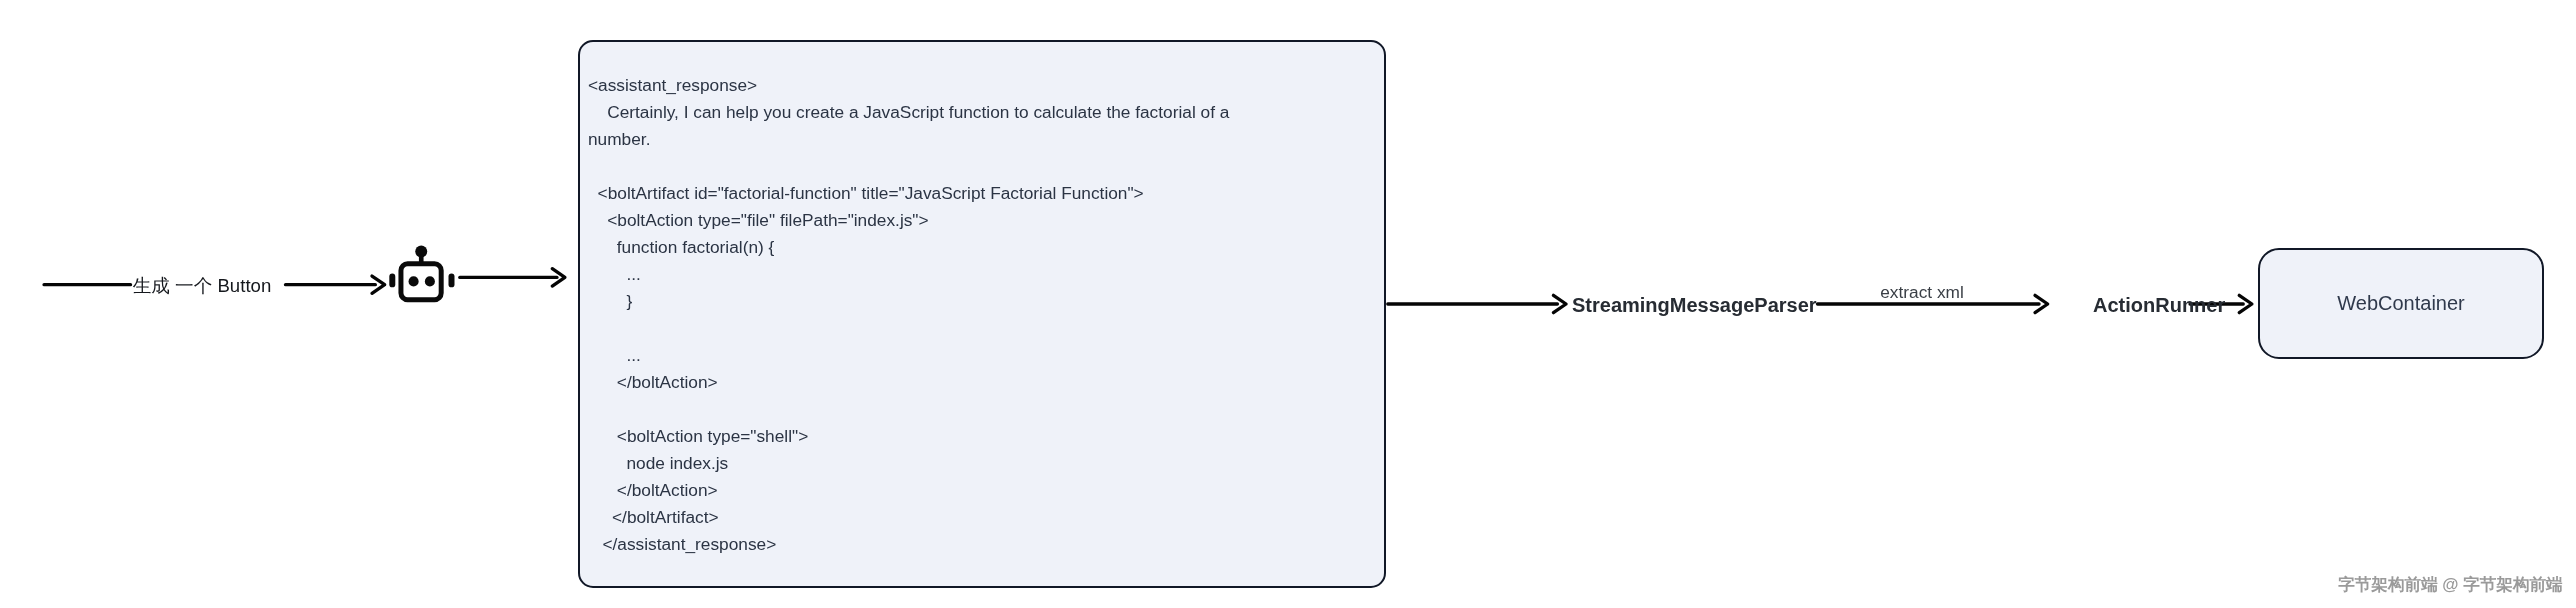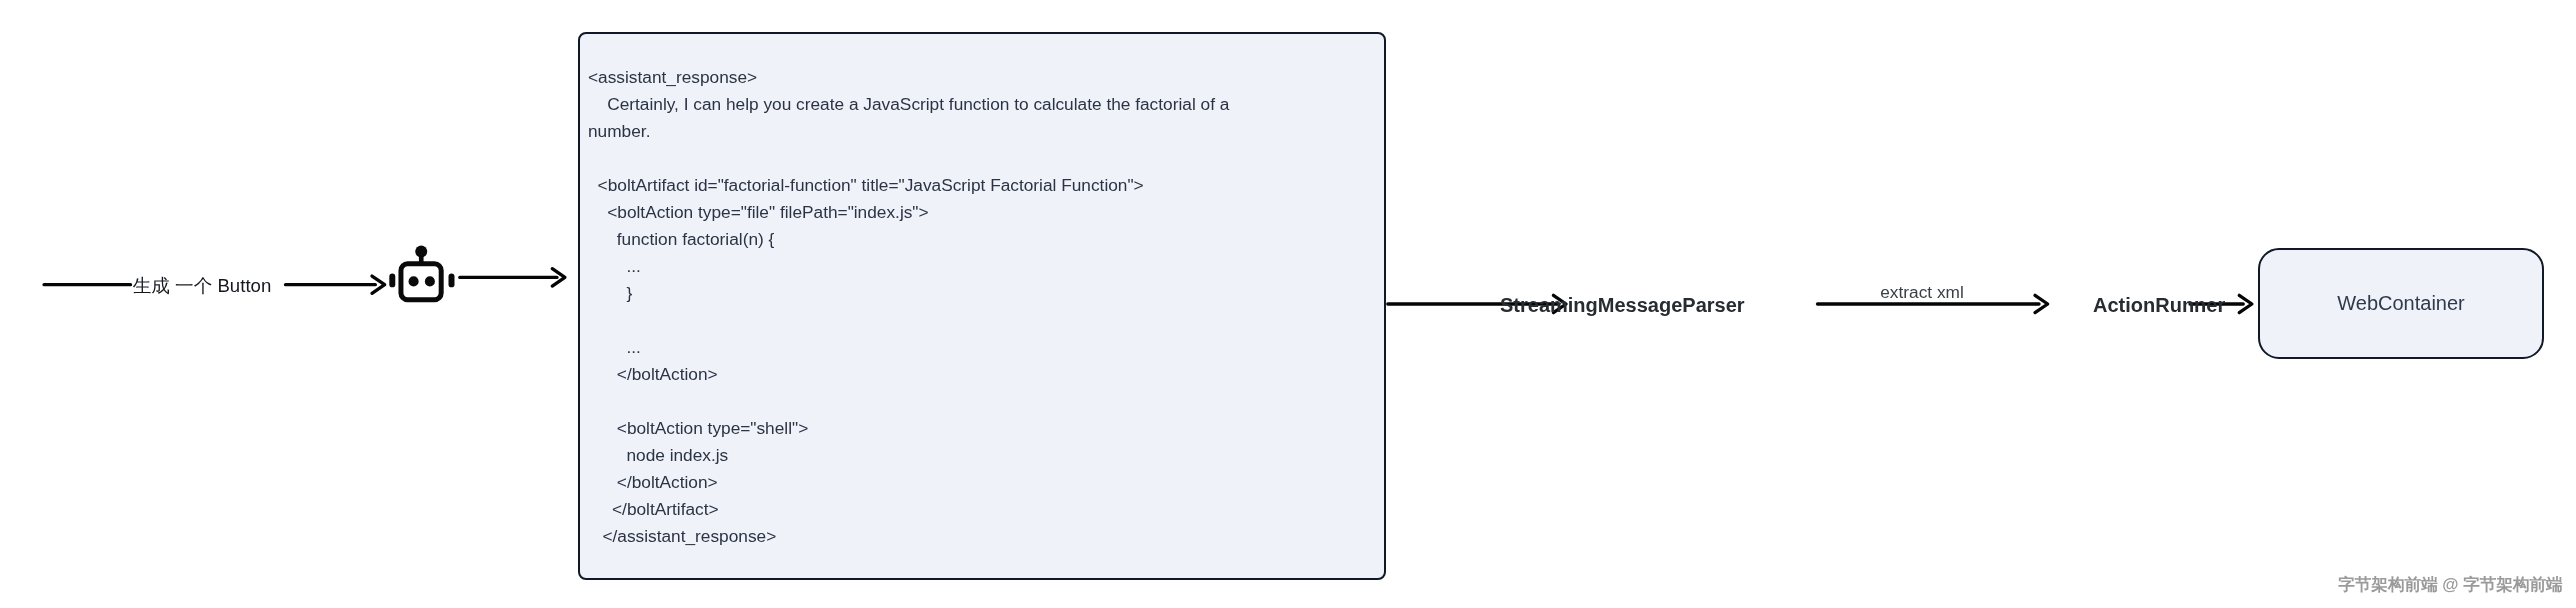--- a/index.html
+++ b/index.html
@@ -22,26 +22,26 @@
     color: #1c222b;
     white-space: nowrap;
   }
   .label.vcenter { transform: translateY(-50%); }
   .label.center  { transform: translate(-50%, -50%); }
   .prompt-label { font-size: 18.6px; color: #15181d; }
   .bold-node    { font-size: 20px; font-weight: 700; color: #272c33; }
   .edge-label   { font-size: 17.3px; color: #3a3f46; }
   .code-box {
     position: absolute;
-    left: 578px; top: 32px;
+    left: 578px; top: 40px;
     width: 808px; height: 548px;
     box-sizing: border-box;
     background: #eff2f9;
     border: 2px solid #111827;
-    border-radius: 8px;
+    border-radius: 15px;
   }
   .code-box pre {
     margin: 0;
     padding: 30px 9.3px 0 8px;
     font-family: "Liberation Sans", sans-serif;
     font-size: 17.3px;
     line-height: 27px;
     color: #2b3444;
     white-space: pre;
   }
@@ -136,21 +136,21 @@
         ...
       &lt;/boltAction&gt;
 
       &lt;boltAction type="shell"&gt;
         node index.js
       &lt;/boltAction&gt;
      &lt;/boltArtifact&gt;
    &lt;/assistant_response&gt;</pre>
   </div>
 
-  <div class="label bold-node vcenter" style="left:1500px; top:305px;">StreamingMessageParser</div>
+  <div class="label bold-node vcenter" style="left:1572px; top:305px;">StreamingMessageParser</div>
 
   <div class="label edge-label center" style="left:1922px; top:292px;">extract xml</div>
 
   <div class="label bold-node vcenter" style="left:2057px; top:305px;margin-left:36px;">ActionRunner</div>
 
   <div class="webcontainer-box">
     <span>WebContainer</span>
   </div>
 
   <div class="watermark">字节架构前端 @ 字节架构前端</div>

